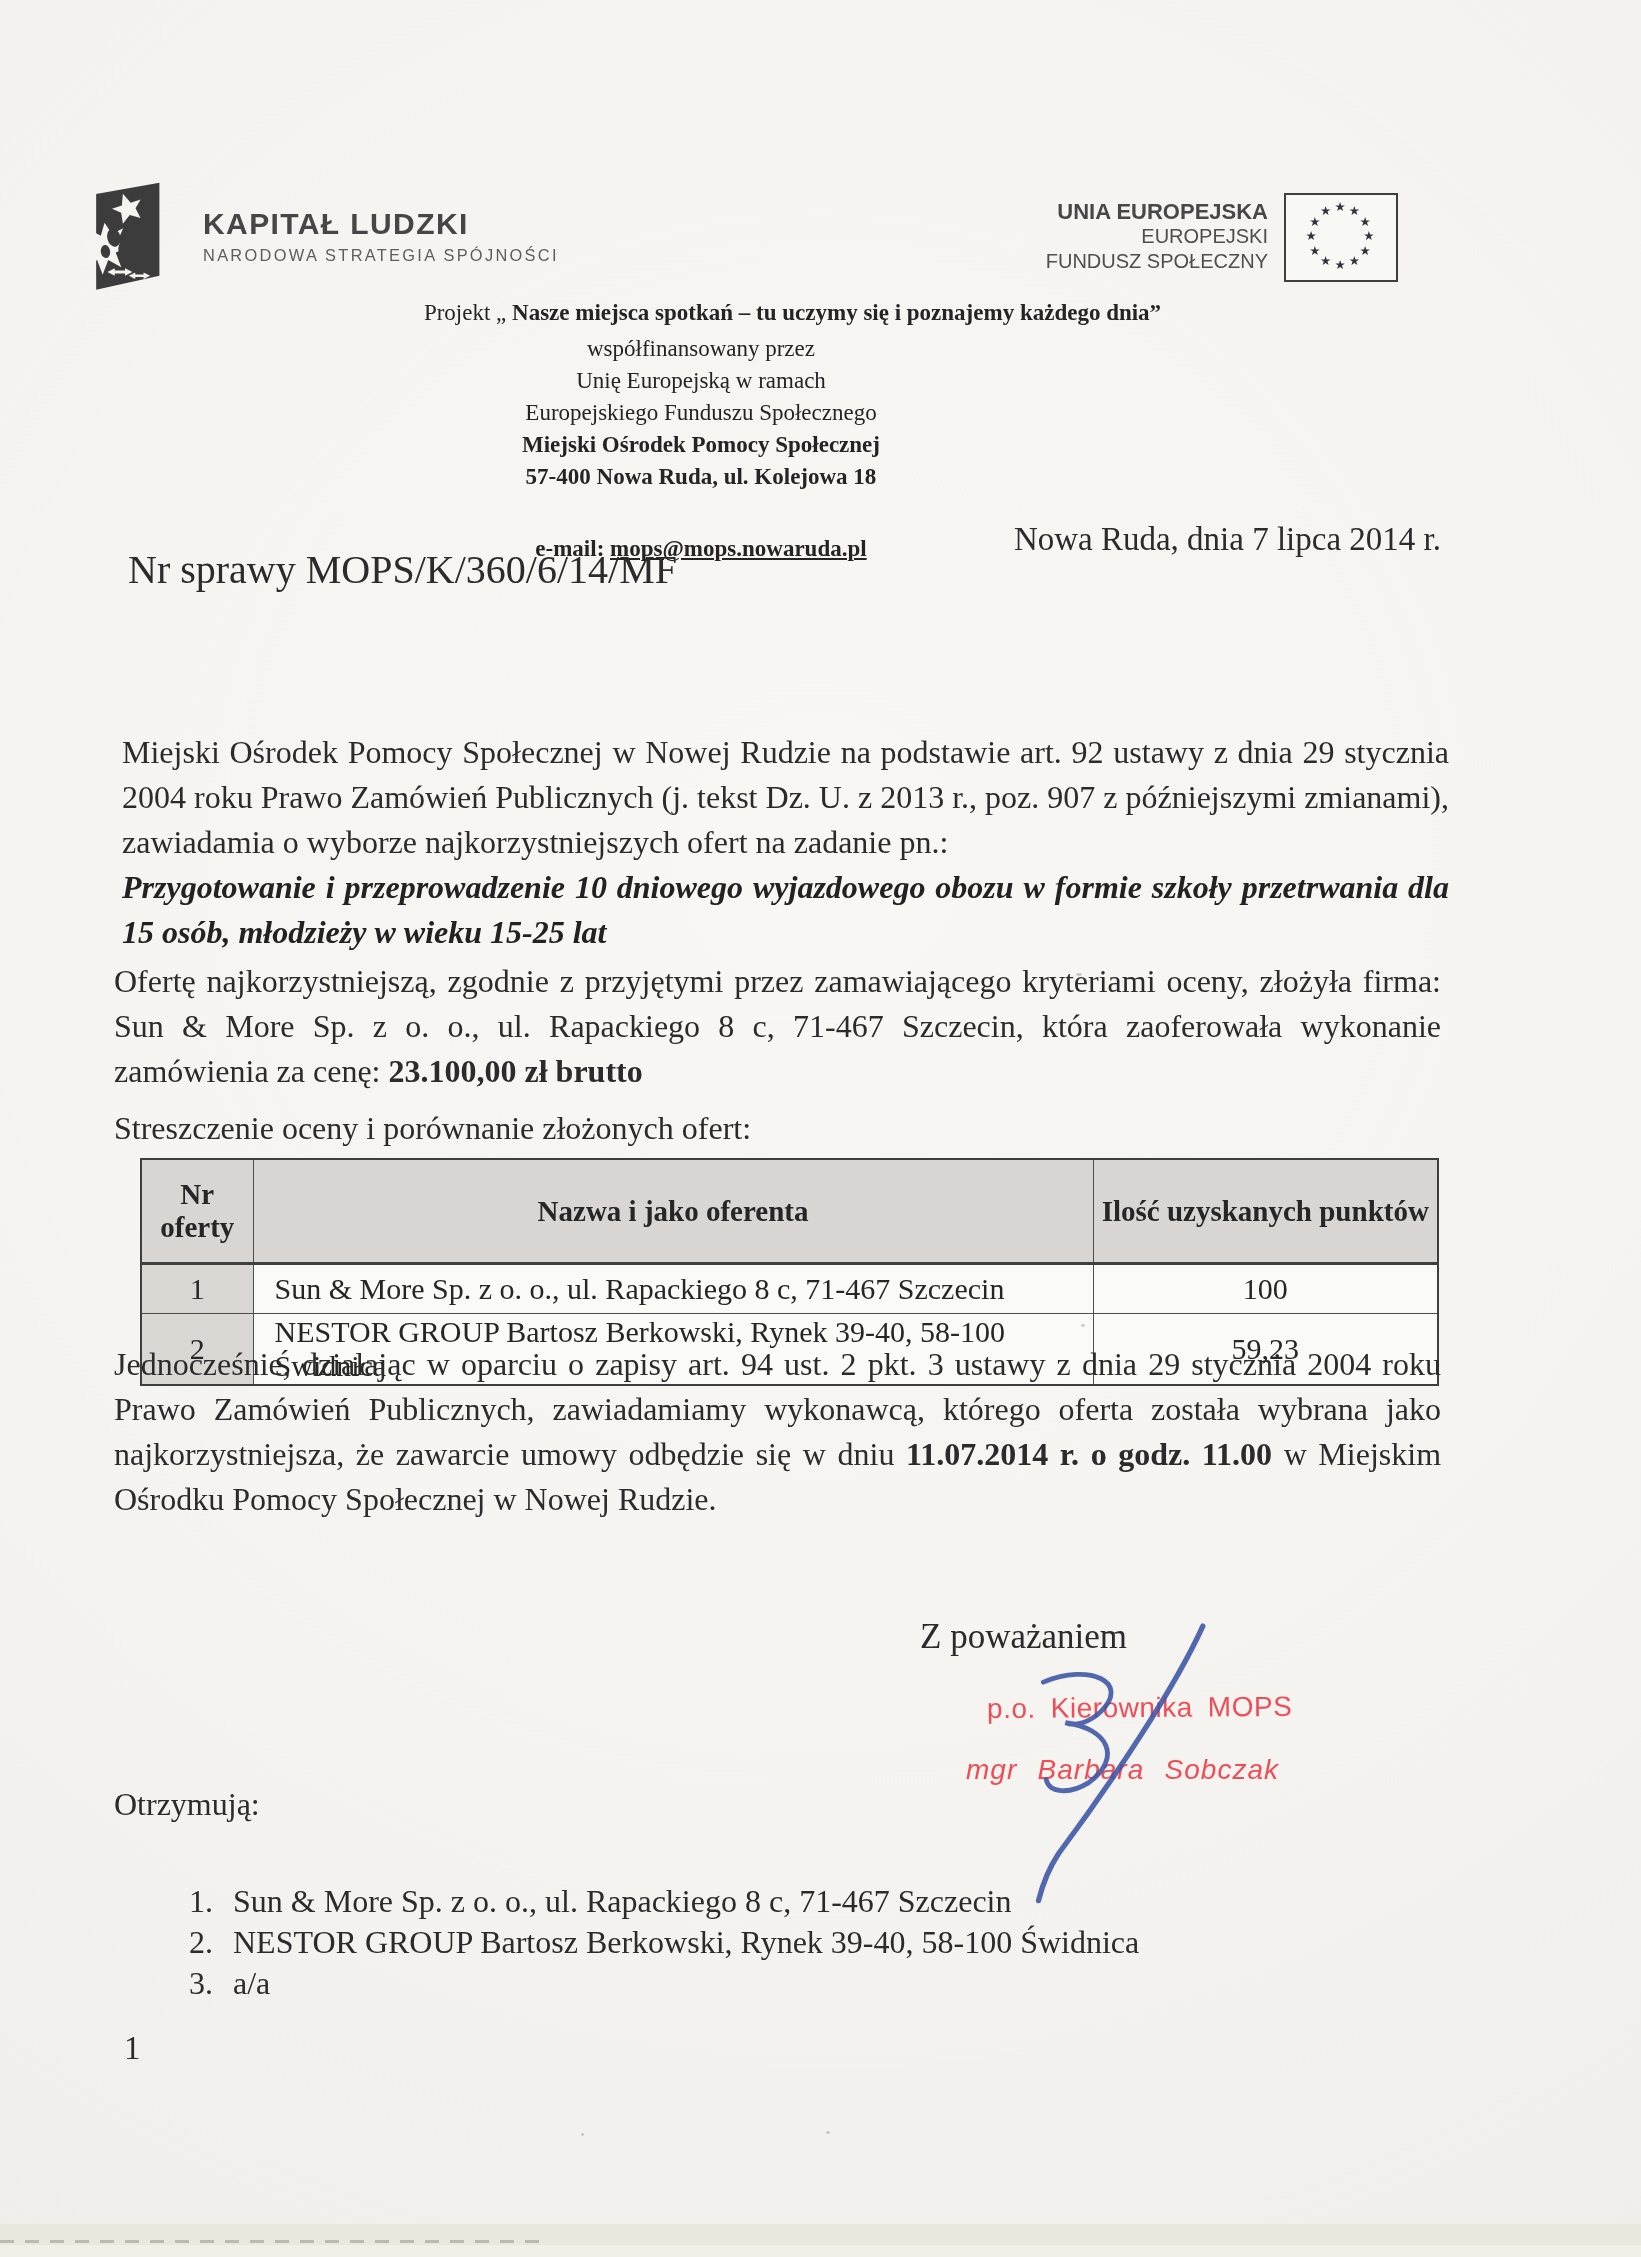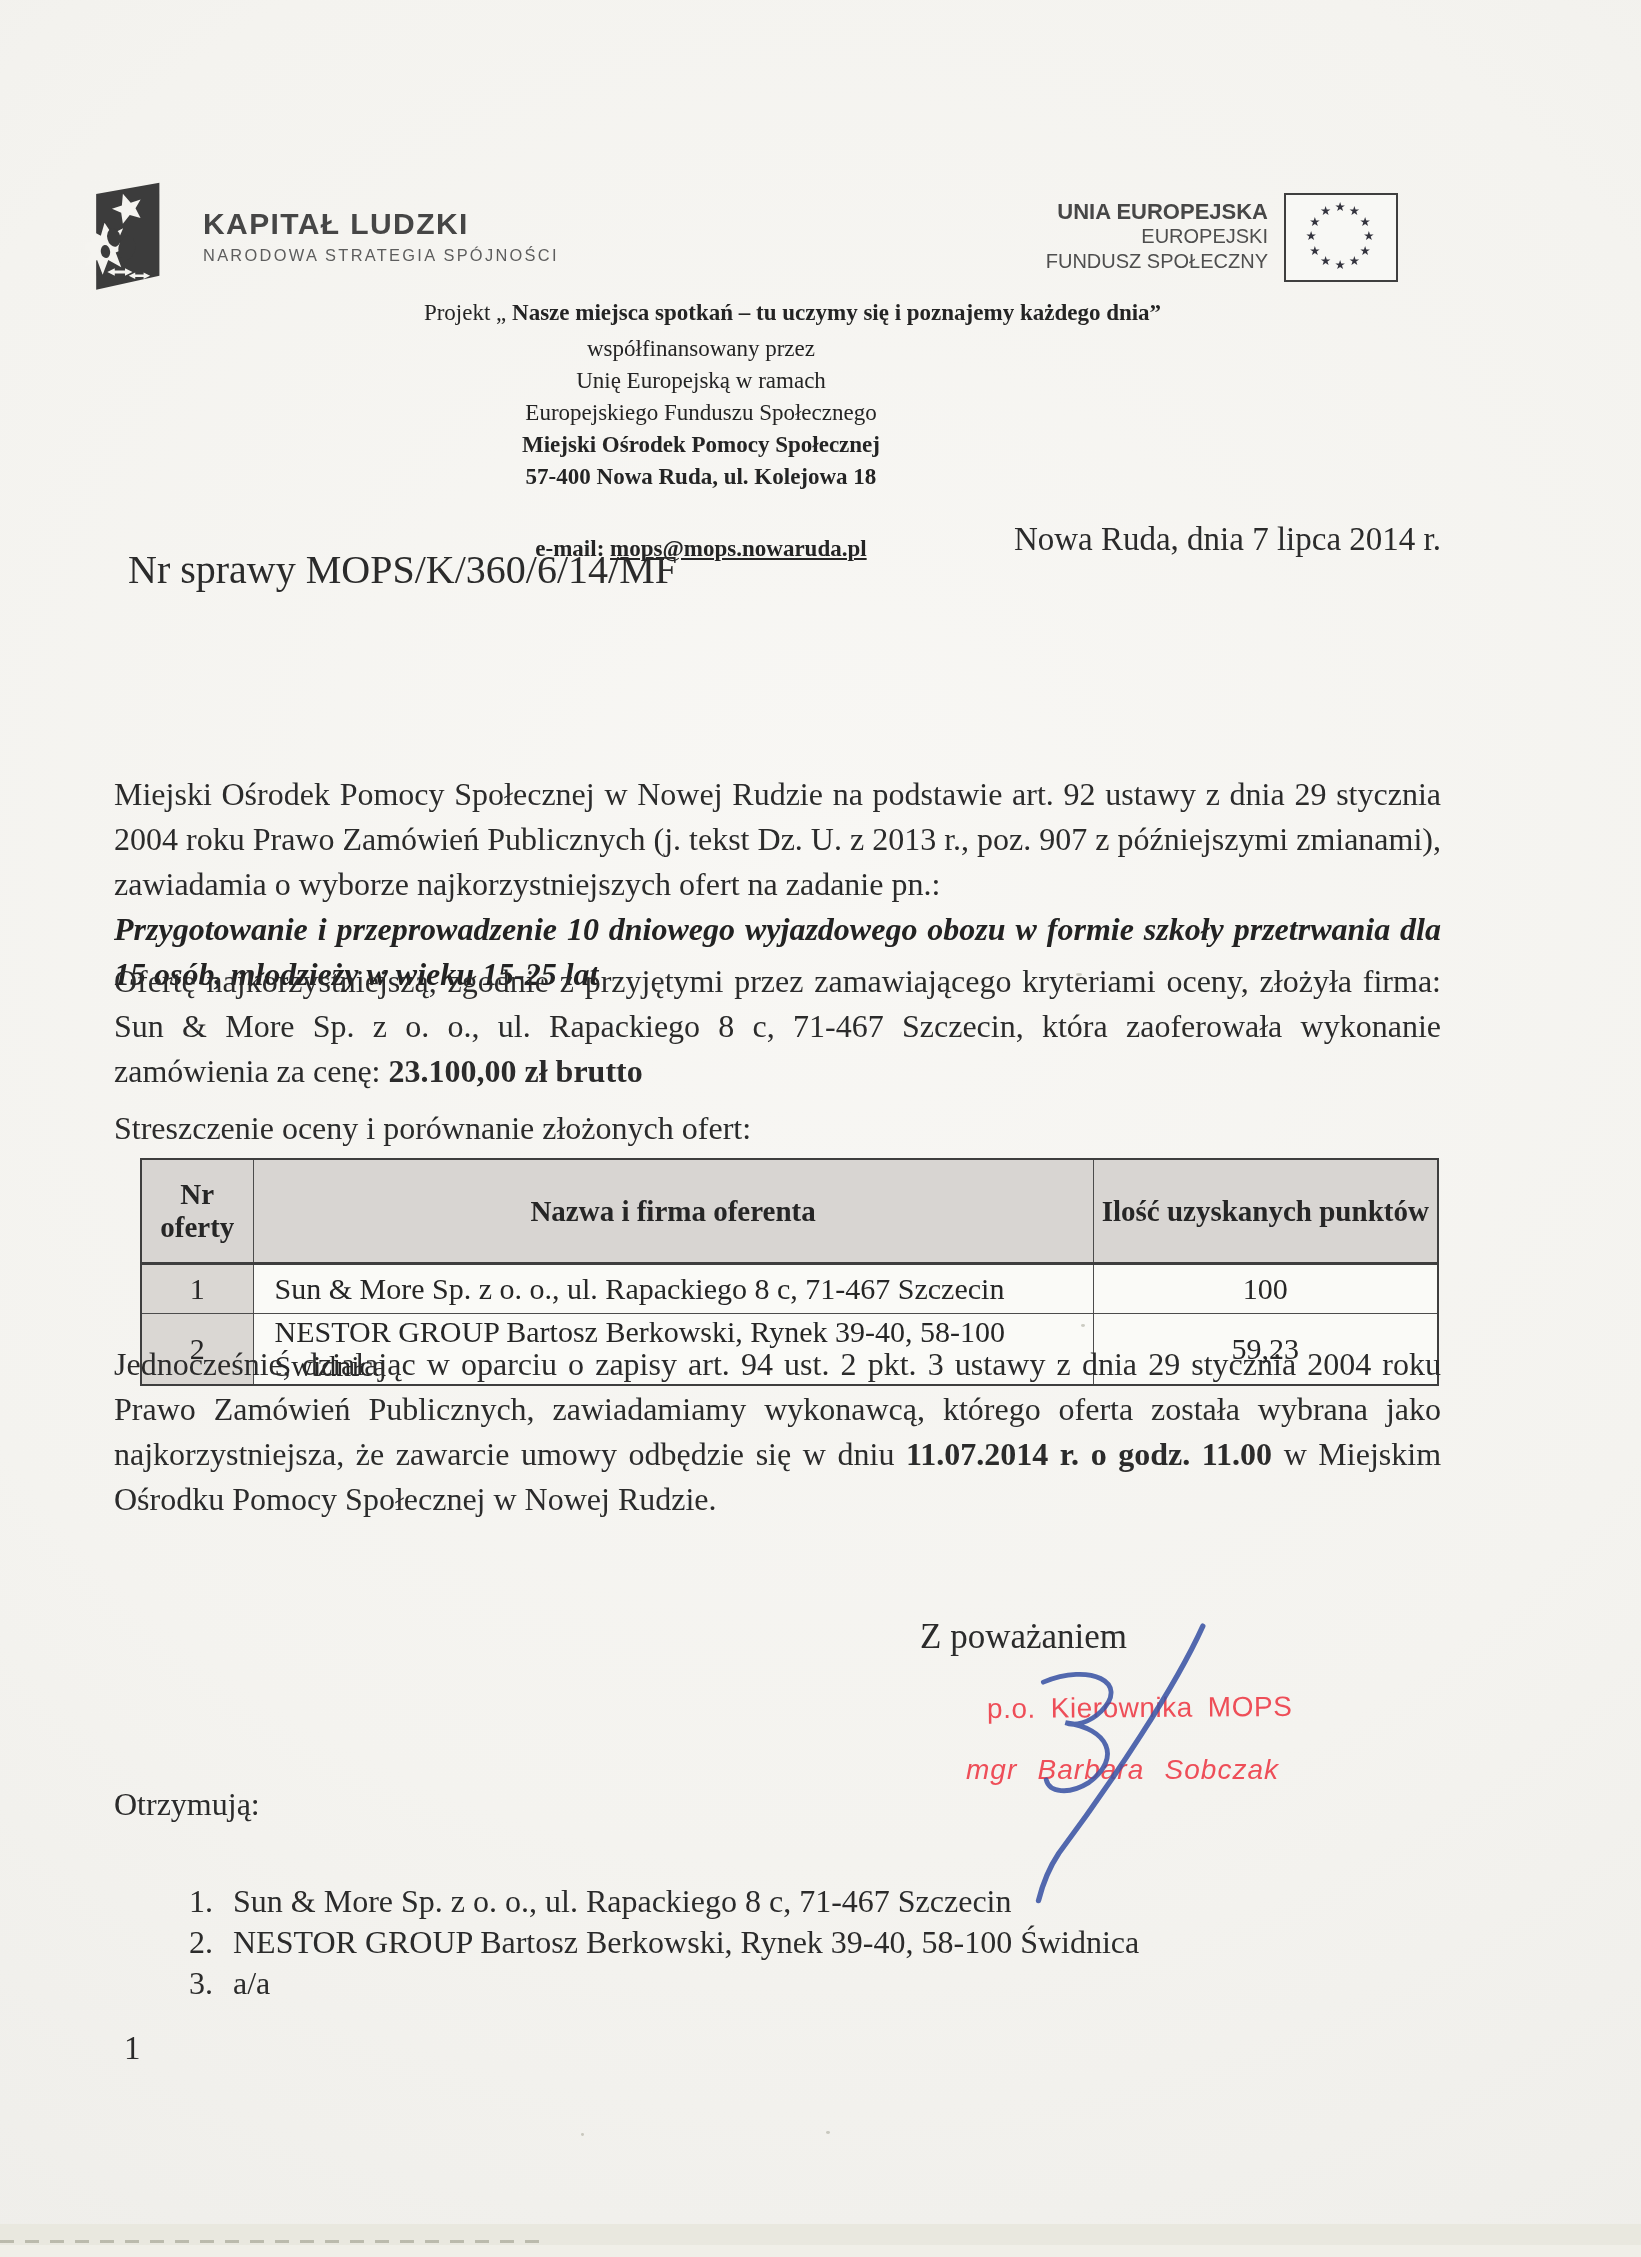--- a/index.html
+++ b/index.html
@@ -27,21 +27,21 @@
   .b{font-weight:bold;}
   .email-line{position:absolute;top:536px;left:0;width:1402px;text-align:center;font-size:23px;font-weight:bold;color:#242424;}
   .email-link{text-decoration:underline;}
   
   .date-line{position:absolute;top:521px;right:200px;font-size:33px;}
   .case-number{position:absolute;top:546px;left:128px;font-size:40px;font-weight:normal;}
   .doc-title{position:absolute;top:643px;left:0;width:1556px;text-align:center;
     font-size:40px;font-weight:bold;letter-spacing:0.5px;color:#1f1f1f;}
   
   .body-col{position:absolute;left:114px;width:1327px;font-size:32px;line-height:45px;text-align:justify;}
-  .p1{top:772px;}
+  .p1{top:730px;margin-left:8px;}
   .p1-em{font-weight:bold;font-style:italic;color:#222;}
   .p2{top:959px;}
   .p3{top:1342px;}
   .table-intro{position:absolute;left:114px;top:1110px;font-size:32px;}
   
   .offers-table{position:absolute;left:140px;top:1158px;width:1299px;border-collapse:collapse;
     font-size:30px;color:#262626;}
   .offers-table th,.offers-table td{border:1.9px solid #4c4c4c;}
   .offers-table{border:2.9px solid #3e3e3e;}
   .offers-table th{background:#d8d5d2;height:100px;font-weight:bold;font-size:29px;
@@ -143,21 +143,21 @@
   <div class="body-col p2">
     <span>Ofertę najkorzystniejszą, zgodnie z przyjętymi przez zamawiającego kryteriami oceny, złożyła firma: Sun &amp; More Sp. z o. o., ul. Rapackiego 8 c, 71-467 Szczecin, która zaoferowała wykonanie zamówienia za cenę: </span><span class="b">23.100,00 zł brutto</span>
   </div>
 
   <div class="table-intro">Streszczenie oceny i porównanie złożonych ofert:</div>
 
   <table class="offers-table">
     <thead>
       <tr>
         <th class="th-nr">Nr oferty</th>
-        <th class="th-name">Nazwa i firma oferenta</th>
+        <th class="th-name">Nazwa i jako oferenta</th>
         <th class="th-pts">Ilość uzyskanych punktów</th>
       </tr>
     </thead>
     <tbody>
       <tr>
         <td class="td-nr">1</td>
         <td class="td-name">Sun &amp; More Sp. z o. o., ul. Rapackiego 8 c, 71-467 Szczecin</td>
         <td class="td-pts">100</td>
       </tr>
       <tr>

